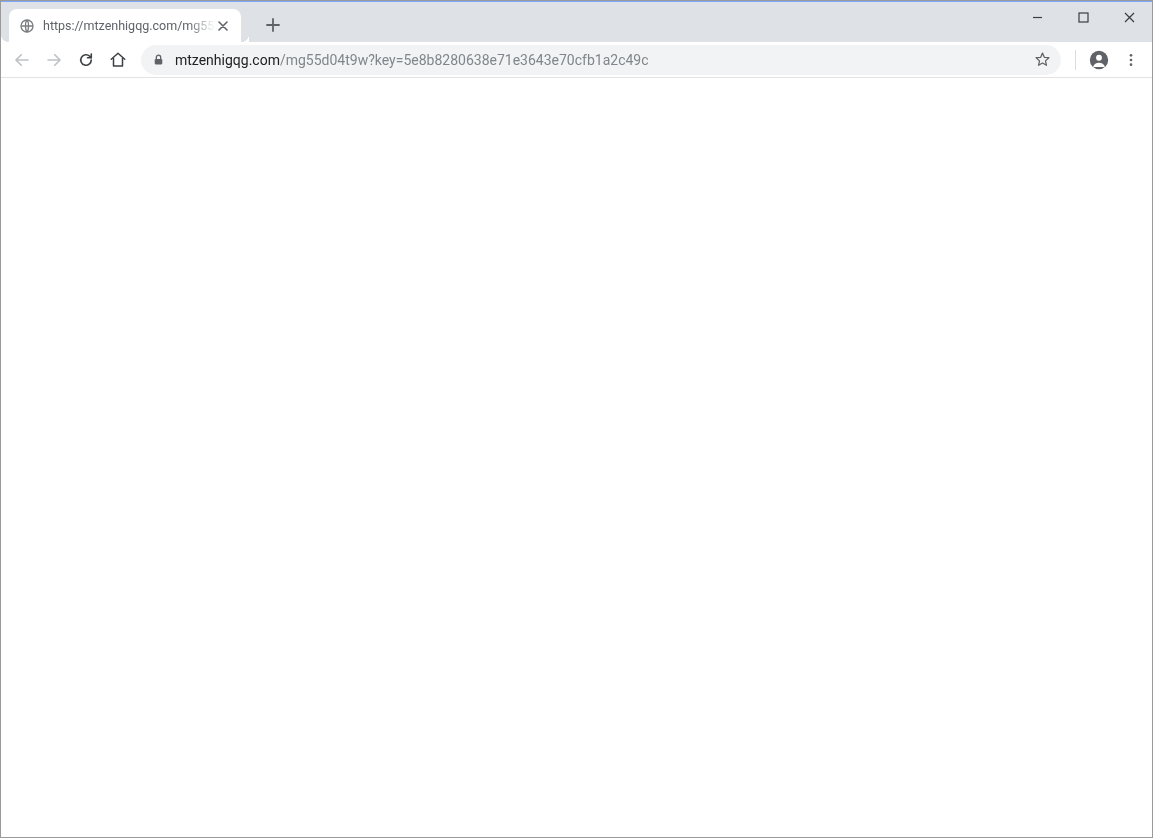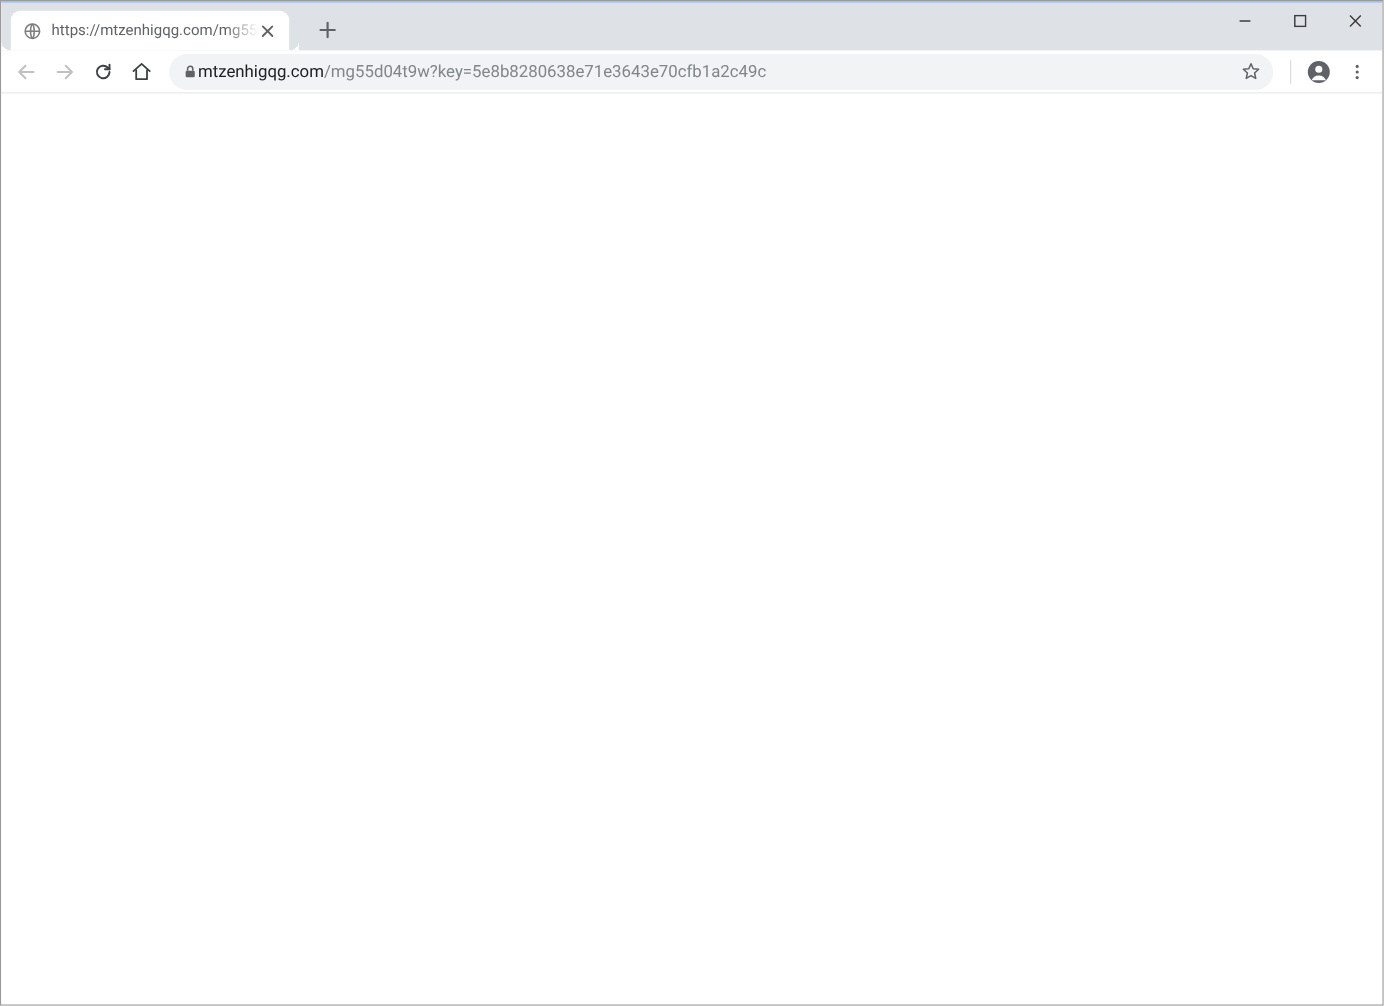--- a/index.html
+++ b/index.html
@@ -106,20 +106,21 @@
   .nav-btn.disabled { color: #bfc1c4; cursor: default; }
   .omnibox {
     flex: 1;
     height: 30px;
     background: #f1f3f4;
     border-radius: 15px;
     display: flex;
     align-items: center;
     padding: 0 10px;
     margin: 0 6px;
+    gap: 10px;
     justify-content: center;
   }
   .lock { color: #5f6368; width:14px; display:flex; align-items:center; justify-content:center;}
   .url {
     flex: 1;
     font-size: 14px;
     color: #80868b;
     white-space: nowrap;
     overflow: hidden;
   }

